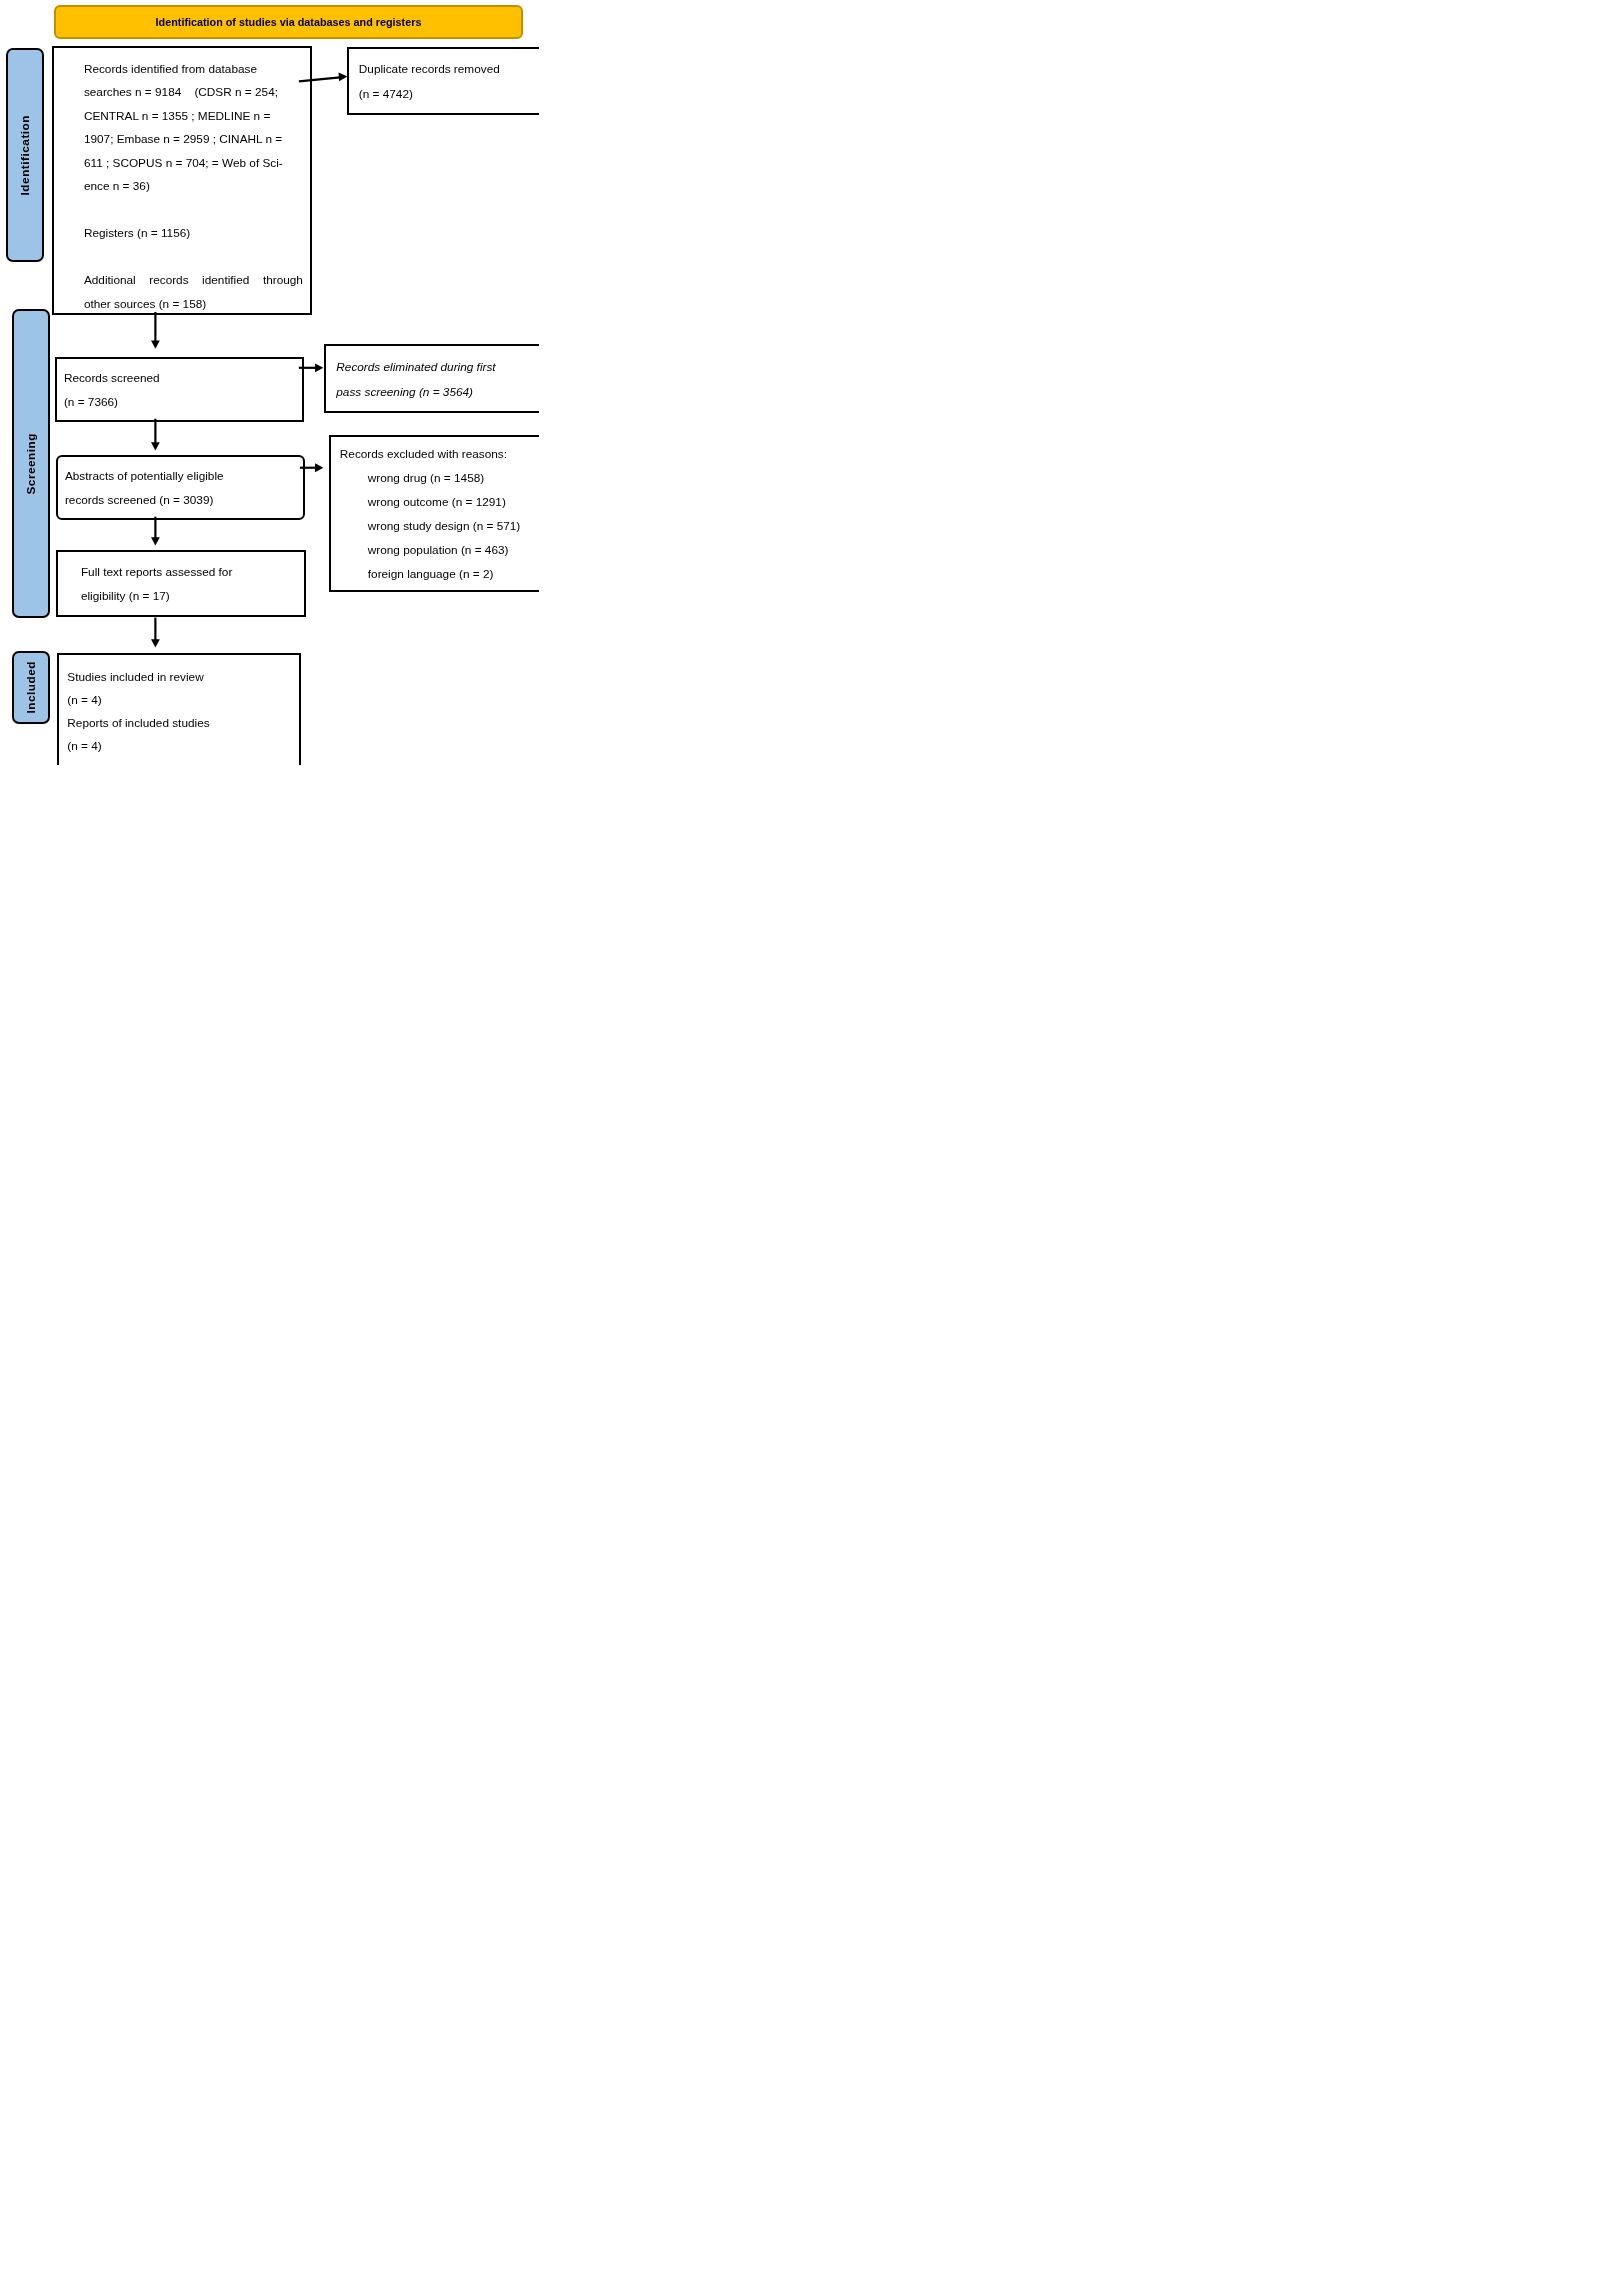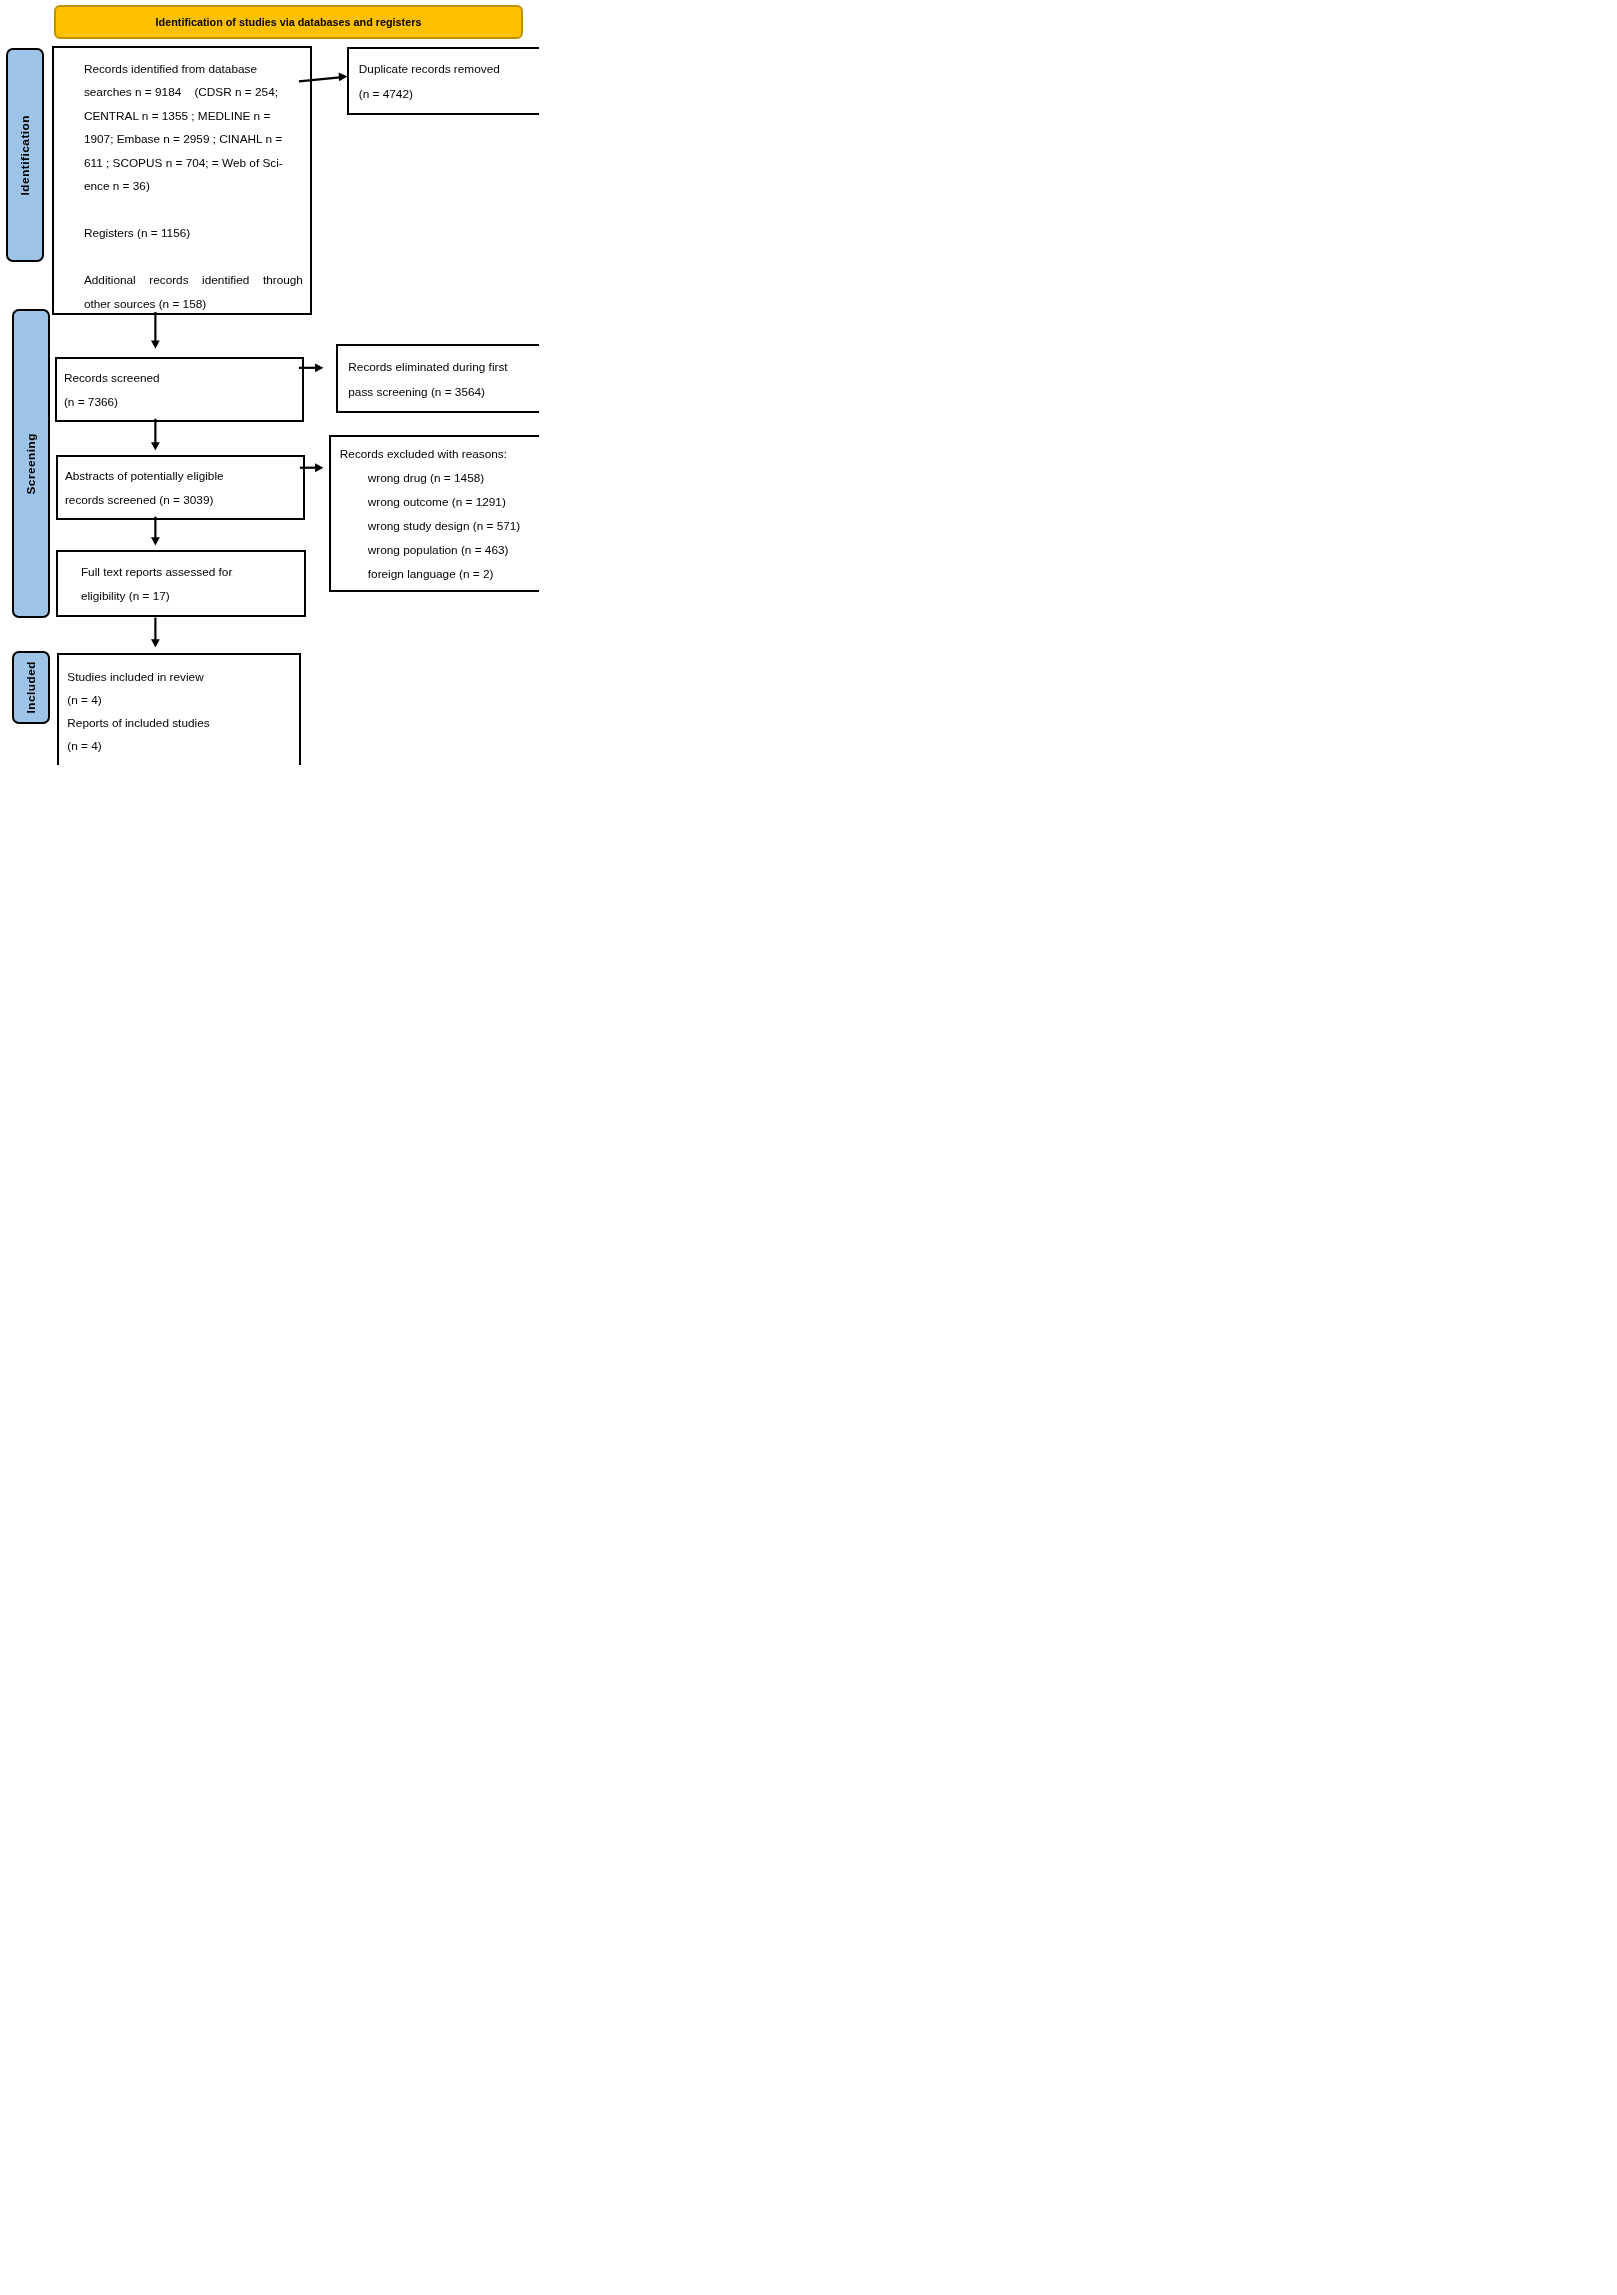--- a/index.html
+++ b/index.html
@@ -46,23 +46,23 @@
     line-height:23.5px;
   }
   .line{white-space:pre; overflow:visible;}
   .stretch{text-align:justify; text-align-last:justify; white-space:normal;}
   #box-identified{left:52px; top:46px;  width:242px; height:255px; padding:9.8px 6.9px 0 6.9px;}
   #box-identified .line{height:23.5px;margin-left:23px;}
   #box-duplicates{left:347px; top:47px;  width:181px; height:56px; padding:7.8px 0 0 9.8px; line-height:25.5px;}
   #box-duplicates .line{height:25.5px;}
   #box-screened  {left:55px; top:357px; width:238px; height:54px; padding:6.9px 0 0 6.9px; line-height:24.5px;}
   #box-screened .line{height:24.5px;}
-  #box-eliminated{left:336px; top:344px; width:203px; height:56px; padding:8.8px 0 0 10.3px; line-height:25.5px;}
+  #box-eliminated{left:324px; top:344px; width:203px; height:56px; padding:8.8px 0 0 10.3px; line-height:25.5px;font-style:italic;}
   #box-eliminated .line{height:25.5px;}
-  #box-abstracts {left:56px; top:455px; width:238px; height:54px; padding:6.9px 0 0 6.9px; line-height:24.5px;}
+  #box-abstracts {left:56px; top:455px; width:238px; height:54px; padding:6.9px 0 0 6.9px; line-height:24.5px;border-radius:6px;}
   #box-abstracts .line{height:24.5px;}
   #box-excluded  {left:329px; top:435px; width:204px; height:148px; padding:4.9px 0 0 8.8px; line-height:24px;}
   #box-excluded .line{height:24px;}
   #box-excluded .reason{padding-left:28px;}
   #box-fulltext  {left:56px; top:550px; width:239px; height:55px; padding:7.8px 0 0 6.9px; line-height:24.5px;}
   #box-fulltext .line{height:24.5px;margin-left:16px;}
   #box-included-studies{left:57px; top:653px; width:232px; height:106px; padding:10.8px 0 0 8.3px; line-height:23px;}
   #box-included-studies .line{height:23px;}
   svg.arrows{position:absolute; left:0; top:0; width:539px; height:765px; pointer-events:none;}
   svg.arrows line{stroke:#000; stroke-width:4.5px;}

